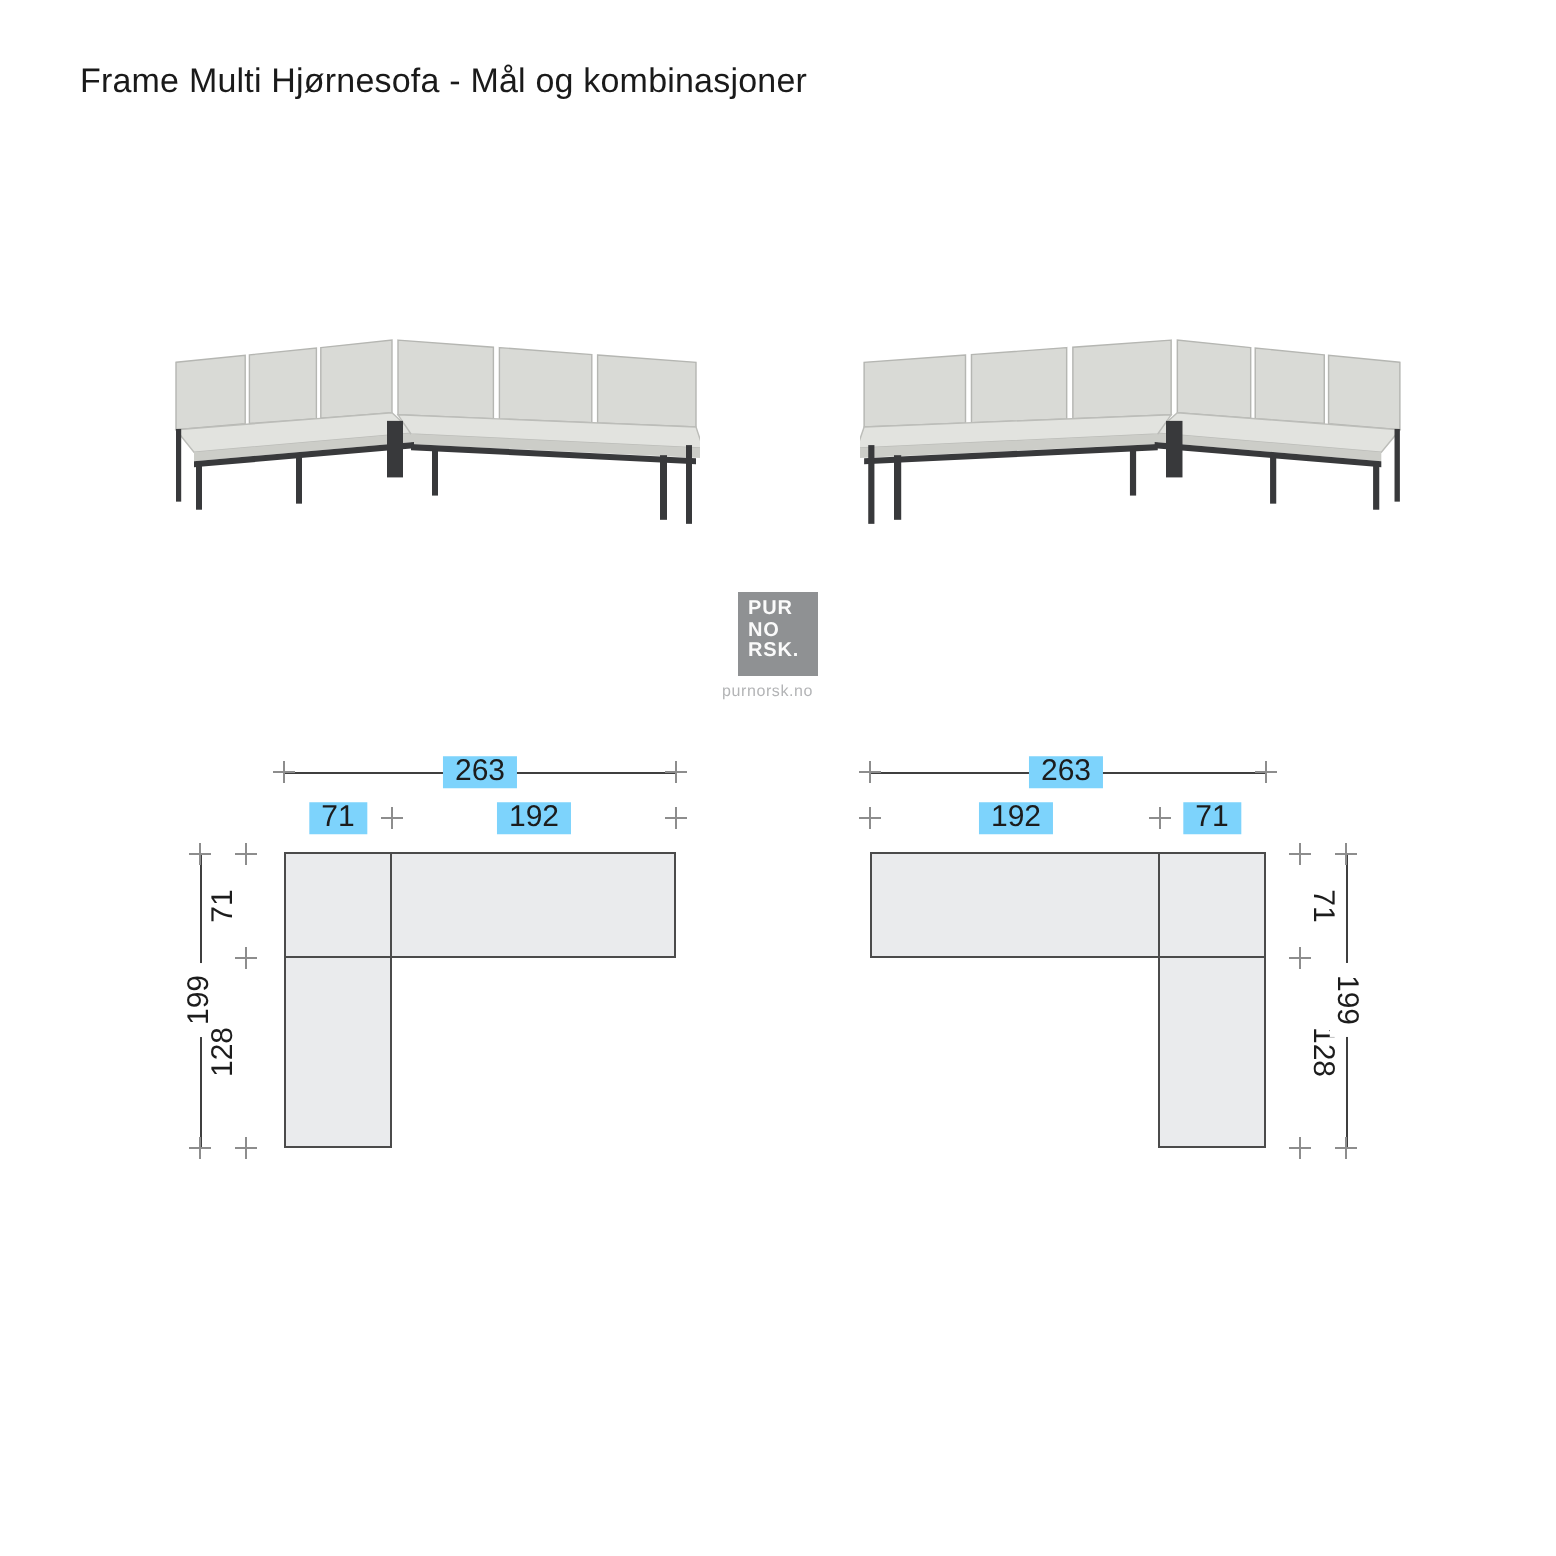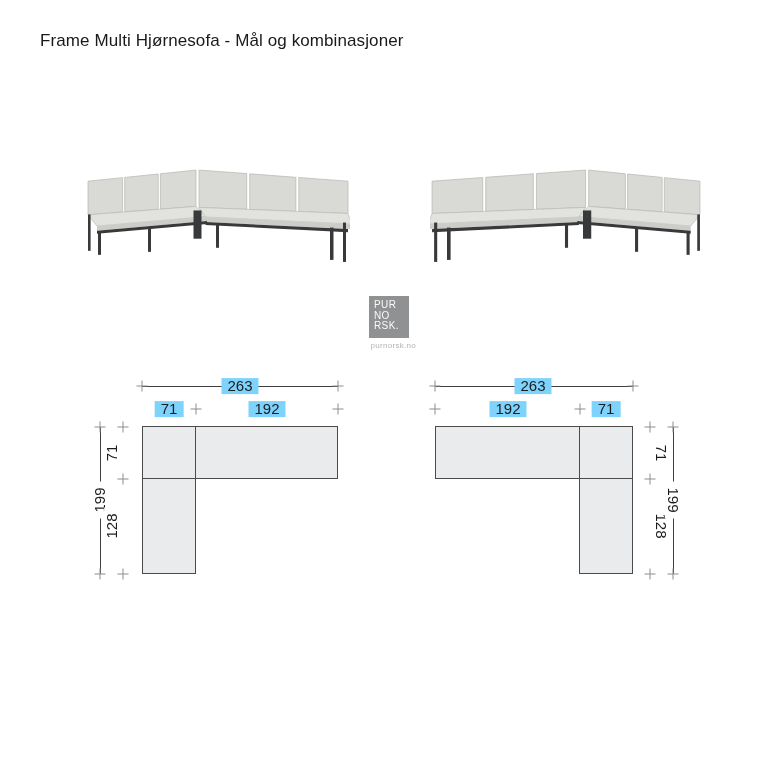--- a/index.html
+++ b/index.html
@@ -10,24 +10,24 @@
 
   
   .sofa{position:absolute;top:164px;height:106px;}
   .sofa-left{left:86px;width:264px;}
   .sofa-right{left:430px;width:272px;}
   .sofa svg{width:100%;height:100%;display:block;}
   .sofa-right svg{transform:scaleX(-1);}
 
   
   .logo-box{position:absolute;left:369px;top:296px;width:40px;height:42px;background:#8f9193;
-            color:#fafafa;font-weight:400;font-size:10px;line-height:10.5px;
+            color:#fafafa;font-weight:700;font-size:10px;line-height:10.5px;
             padding:4px 0 0 5px;box-sizing:border-box;letter-spacing:.4px;}
   .logo-box span{display:block;}
-  .logo-url{position:absolute;left:344px;top:341px;width:72px;text-align:right;
+  .logo-url{position:absolute;left:361px;top:341px;width:72px;text-align:left;
             font-size:8px;color:#b3b4b6;letter-spacing:.3px;}
 
   
   .rect{position:absolute;background:#eaebed;border:1px solid #4b4b4b;box-sizing:border-box;}
 
   
   .hline{position:absolute;height:1px;background:#3f3f3f;}
   .vline{position:absolute;width:1px;background:#3f3f3f;}
   .tick{position:absolute;width:11px;height:11px;transform:translate(-50%,-50%);z-index:1;}
   .tick::before{content:"";position:absolute;left:5px;top:0;width:1px;height:11px;background:#8d8d8d;}

